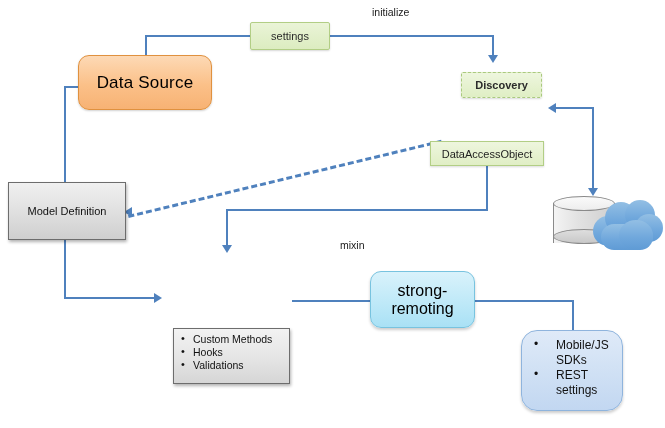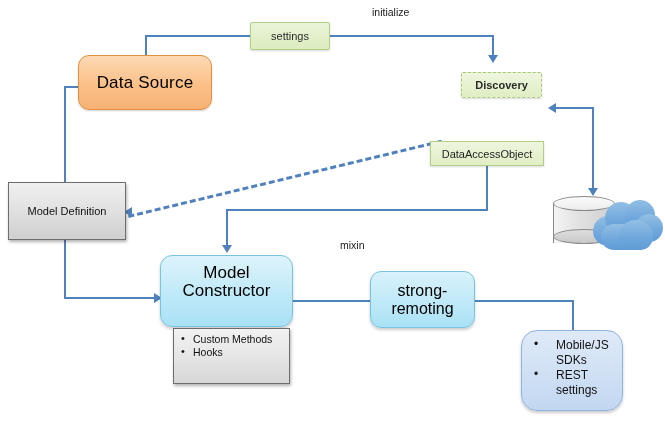--- a/index.html
+++ b/index.html
@@ -175,31 +175,26 @@
   </div>
 
   <div class="node" id="dao">
     <span class="lbl">DataAccessObject</span>
   </div>
 
   <div class="node" id="model-definition">
     <span class="lbl">Model Definition</span>
   </div>
 
-  <div class="node" id="model-constructor">
-    <span class="lbl">
-      <span>Model</span><br>
-      <span>Constructor</span>
-    </span>
-  </div>
 
   <div class="node" id="mc-list">
     <ul>
       <li>Custom Methods</li>
       <li>Hooks</li>
+      <li>Validations</li>
     </ul>
   </div>
 
   <div class="node" id="strong-remoting">
     <span class="lbl">
       <span>strong-</span><br>
       <span>remoting</span>
     </span>
   </div>
 

